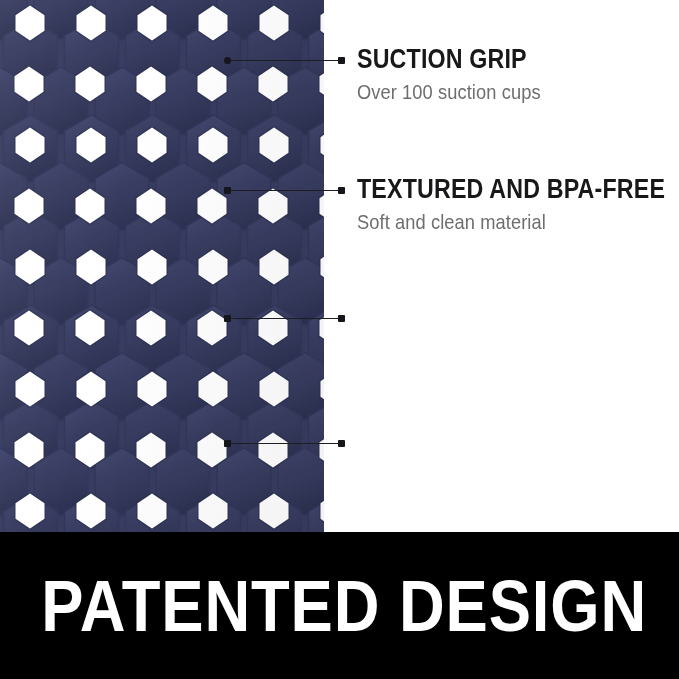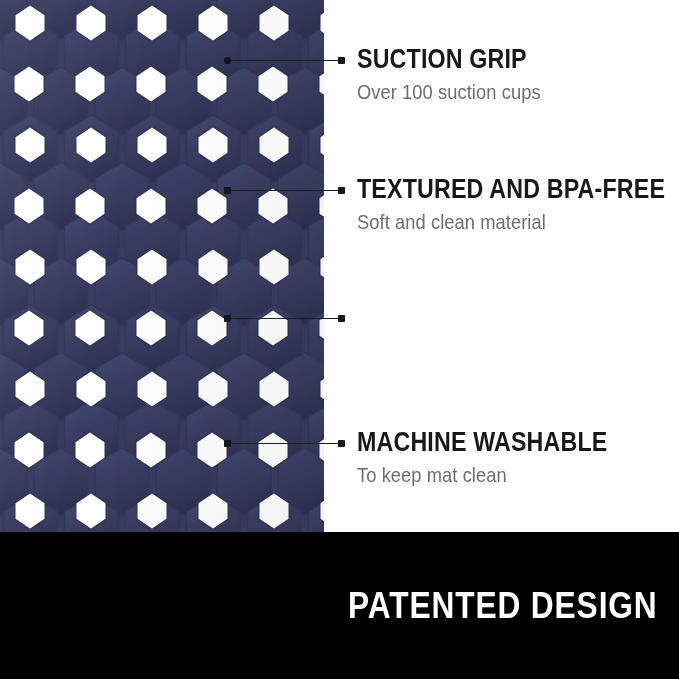--- a/index.html
+++ b/index.html
@@ -145,21 +145,21 @@
   }
   .banner-text {
     position: absolute;
     left: 0;
     right: 0;
     top: 50%;
     transform: translateY(-50%);
     text-align: right;
     font-family: "Liberation Sans Narrow", "Liberation Sans", sans-serif;
     font-weight: 700;
-    font-size: 36px;
+    font-size: 72px;
     line-height: 52px;
     letter-spacing: 1px;
     color: #ffffff;
     white-space: nowrap;
   }
   .banner-text span {
     display: inline-block;
     transform: scaleX(0.88);
   }
 </style>
@@ -454,24 +454,20 @@
 
     <div class="panel">
       <div class="feature" id="feat-0" style="top: 46px;">
         <div class="feature-title">SUCTION GRIP</div>
         <div class="feature-sub">Over 100 suction cups</div>
       </div>
       <div class="feature" id="feat-1" style="top: 176px;">
         <div class="feature-title">TEXTURED AND BPA-FREE</div>
         <div class="feature-sub">Soft and clean material</div>
       </div>
-      <div class="feature" id="feat-3" style="top: 429px;">
-        <div class="feature-title">MACHINE WASHABLE</div>
-        <div class="feature-sub">To keep mat clean</div>
-      </div>
     </div>
 
     <div id="leaders">
         <div class="leader" style="left: 224px; top: 56px; width: 122px;">
           <div class="leader-line" style="width: 114px;"></div>
           <div class="leader-dot"></div>
           <div class="leader-end" style="left: 114px;"></div>
         </div>
         <div class="leader" style="left: 224px; top: 186px; width: 122px;">
           <div class="leader-line" style="width: 114px;"></div>

